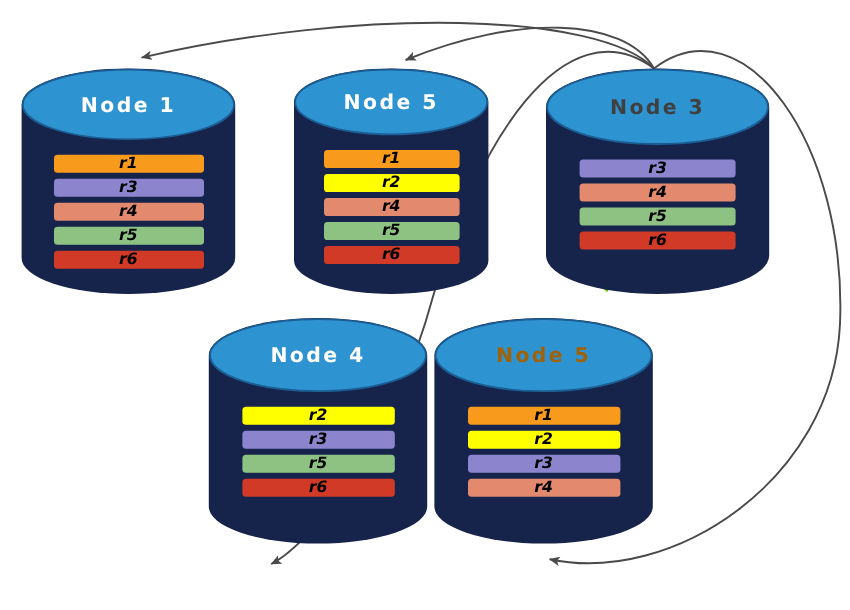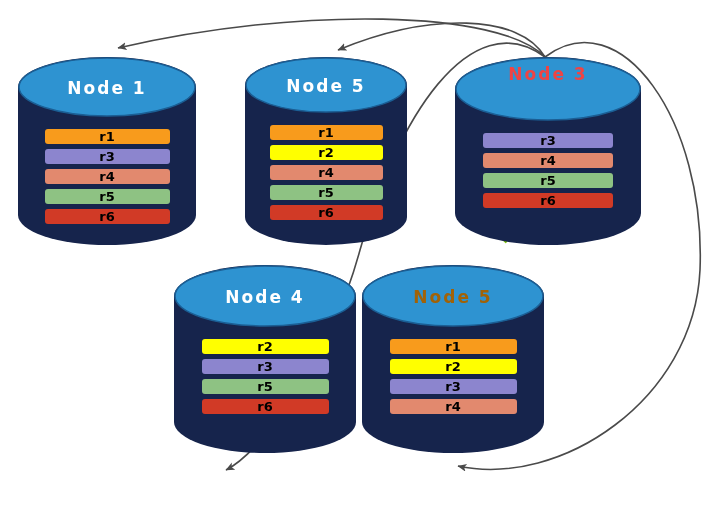--- a/index.html
+++ b/index.html
@@ -57,20 +57,21 @@
     letter-spacing: 2px;
     font-family: "DejaVu Sans", sans-serif;
     z-index: 3;
     pointer-events: none;
   }
   .rows {
     position: absolute;
     left: 0;
     width: 100%;
     z-index: 2;
+    font-style: italic;
   }
   .row {
     position: relative;
     margin: 0 auto;
     border-radius: 3px;
     text-align: center;
     color: #000000;
     font-weight: bold;
     font-size: 13px;
     line-height: 15px;
@@ -129,21 +130,21 @@
           <div class="row" style="background: rgb(226, 137, 110); width: 113px; margin-bottom: 5px;">r4</div>
           <div class="row" style="background: rgb(142, 194, 131); width: 113px; margin-bottom: 5px;">r5</div>
           <div class="row" style="background: rgb(209, 58, 38); width: 113px; margin-bottom: 5px;">r6</div>
         </div>
       </div>
       <div class="node" style="left: 455px; top: 57px; width: 186px; height: 188px;">
         <svg class="cyl" width="186" height="188" viewBox="0 0 186 188">
           <path d="M 0 32 L 0 156 A 93 32 0 0 0 186 156 L 186 32 A 93 32 0 0 0 0 32 Z" fill="#16244C"></path>
           <ellipse cx="93" cy="32" rx="92" ry="31" fill="#2E93D1" stroke="#1B5E94" stroke-width="1.5"></ellipse>
         </svg>
-        <div class="node-title" style="top: 7px; color: #ef4444;">Node 3</div>
+        <div class="node-title" style="top: 23px; color: #404040;">Node 3</div>
         <div class="rows" style="top: 76px;">
           <div class="row" style="background: rgb(140, 133, 206); width: 130px; margin-bottom: 5px;">r3</div>
           <div class="row" style="background: rgb(226, 137, 110); width: 130px; margin-bottom: 5px;">r4</div>
           <div class="row" style="background: rgb(142, 194, 131); width: 130px; margin-bottom: 5px;">r5</div>
           <div class="row" style="background: rgb(209, 58, 38); width: 130px; margin-bottom: 5px;">r6</div>
         </div>
       </div>
       <div class="node" style="left: 134px; top: 265px; width: 182px; height: 188px; margin-left: 40px;">
         <svg class="cyl" width="182" height="188" viewBox="0 0 182 188">
           <path d="M 0 31 L 0 157 A 91 31 0 0 0 182 157 L 182 31 A 91 31 0 0 0 0 31 Z" fill="#16244C"></path>

